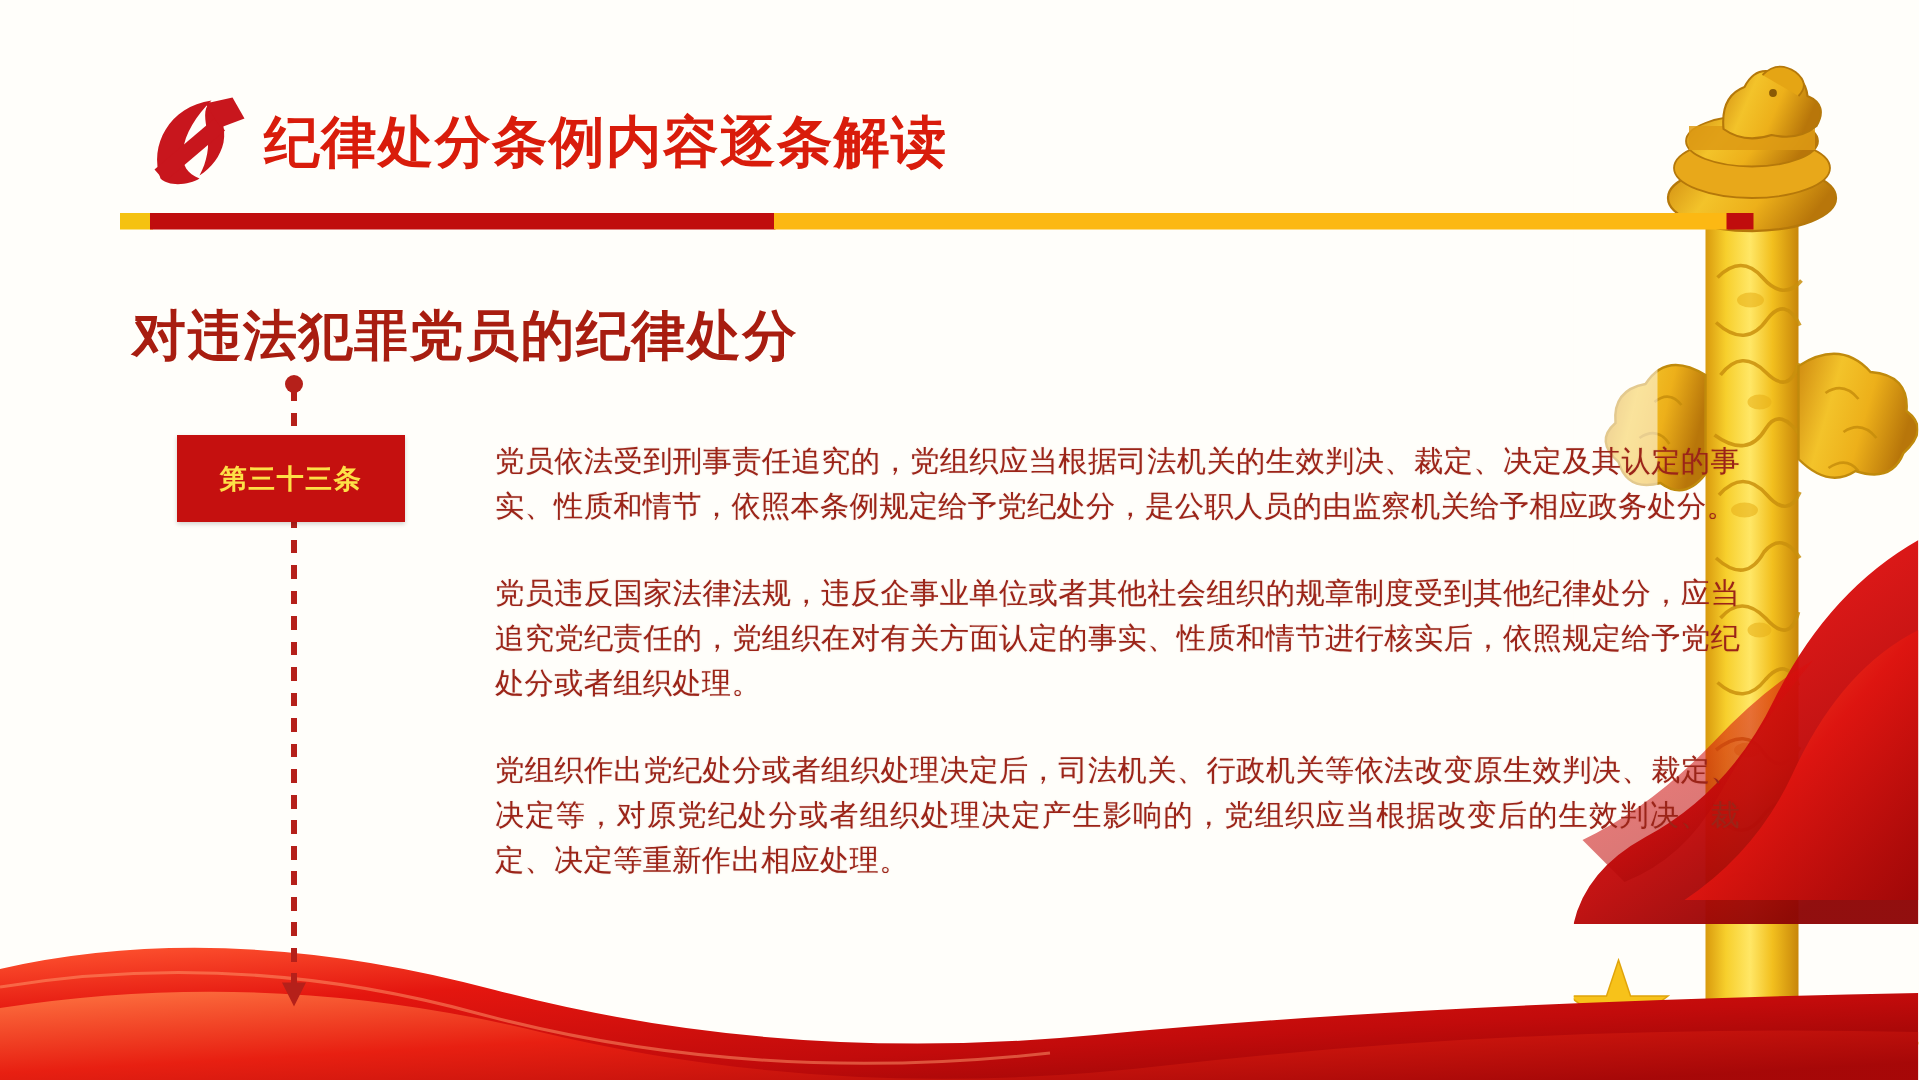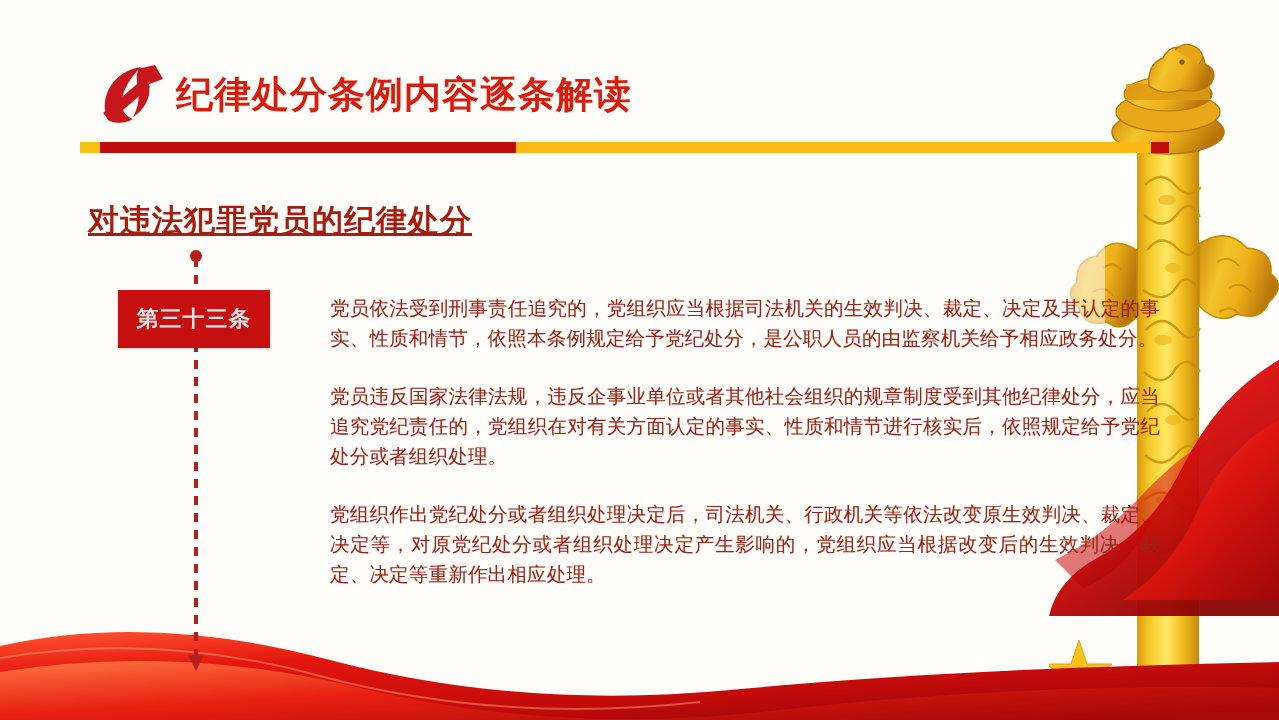--- a/index.html
+++ b/index.html
@@ -29,22 +29,22 @@
   }
   #divider{position:absolute;left:0;top:142px;width:1279px;height:11px;}
   #div-y1{position:absolute;left:80px;top:0;width:22px;height:11px;background:#f5c211;}
   #div-red{position:absolute;left:100px;top:0;width:417px;height:11px;background:#c00d0d;}
   #div-gold{position:absolute;left:516px;top:0;width:636px;height:11px;background:#fcb813;}
   #div-r2{position:absolute;left:1151px;top:0;width:18px;height:11px;background:#c00d0d;}
 
   
   #section-heading{
     position:absolute;left:88px;top:200px;
-    font-size:31px;font-weight:bold;color:#a81d10;
-    letter-spacing:1px;white-space:nowrap;text-decoration:underline;
+    font-size:36px;font-weight:bold;color:#a81d10;
+    letter-spacing:1px;white-space:nowrap;
   }
 
   
   #timeline{position:absolute;left:188px;top:250px;width:16px;height:425px;}
   #tl-dot{position:absolute;left:2px;top:0;width:12px;height:12px;border-radius:50%;background:#b5201a;}
   #tl-line{
     position:absolute;left:6px;top:8px;width:4px;height:400px;
     background:repeating-linear-gradient(to bottom,#b5201a 0px,#b5201a 9px,rgba(0,0,0,0) 9px,rgba(0,0,0,0) 17px);
   }
   #tl-arrow{
@@ -54,21 +54,21 @@
   }
 
   
   #article-badge{
     position:absolute;left:118px;top:290px;width:152px;height:58px;
     background:#c5100f;
     display:flex;align-items:center;justify-content:center;
     box-shadow:0 1px 3px rgba(0,0,0,.18);
   }
   #article-badge span{
-    color:#e5e5e5;font-size:22px;font-weight:bold;letter-spacing:1px;white-space:nowrap;
+    color:#fde047;font-size:18px;font-weight:bold;letter-spacing:1px;white-space:nowrap;
   }
 
   
   #body-text{position:absolute;left:330px;top:281px;width:830px;margin-top:12px;}
   .para{
     color:#9b2418;font-size:19.5px;line-height:30px;
     margin:0 0 28px 0;text-align:justify;letter-spacing:.2px;
     font-weight:500;
     text-shadow:0 0 1px rgba(155,36,24,.25);
   }

